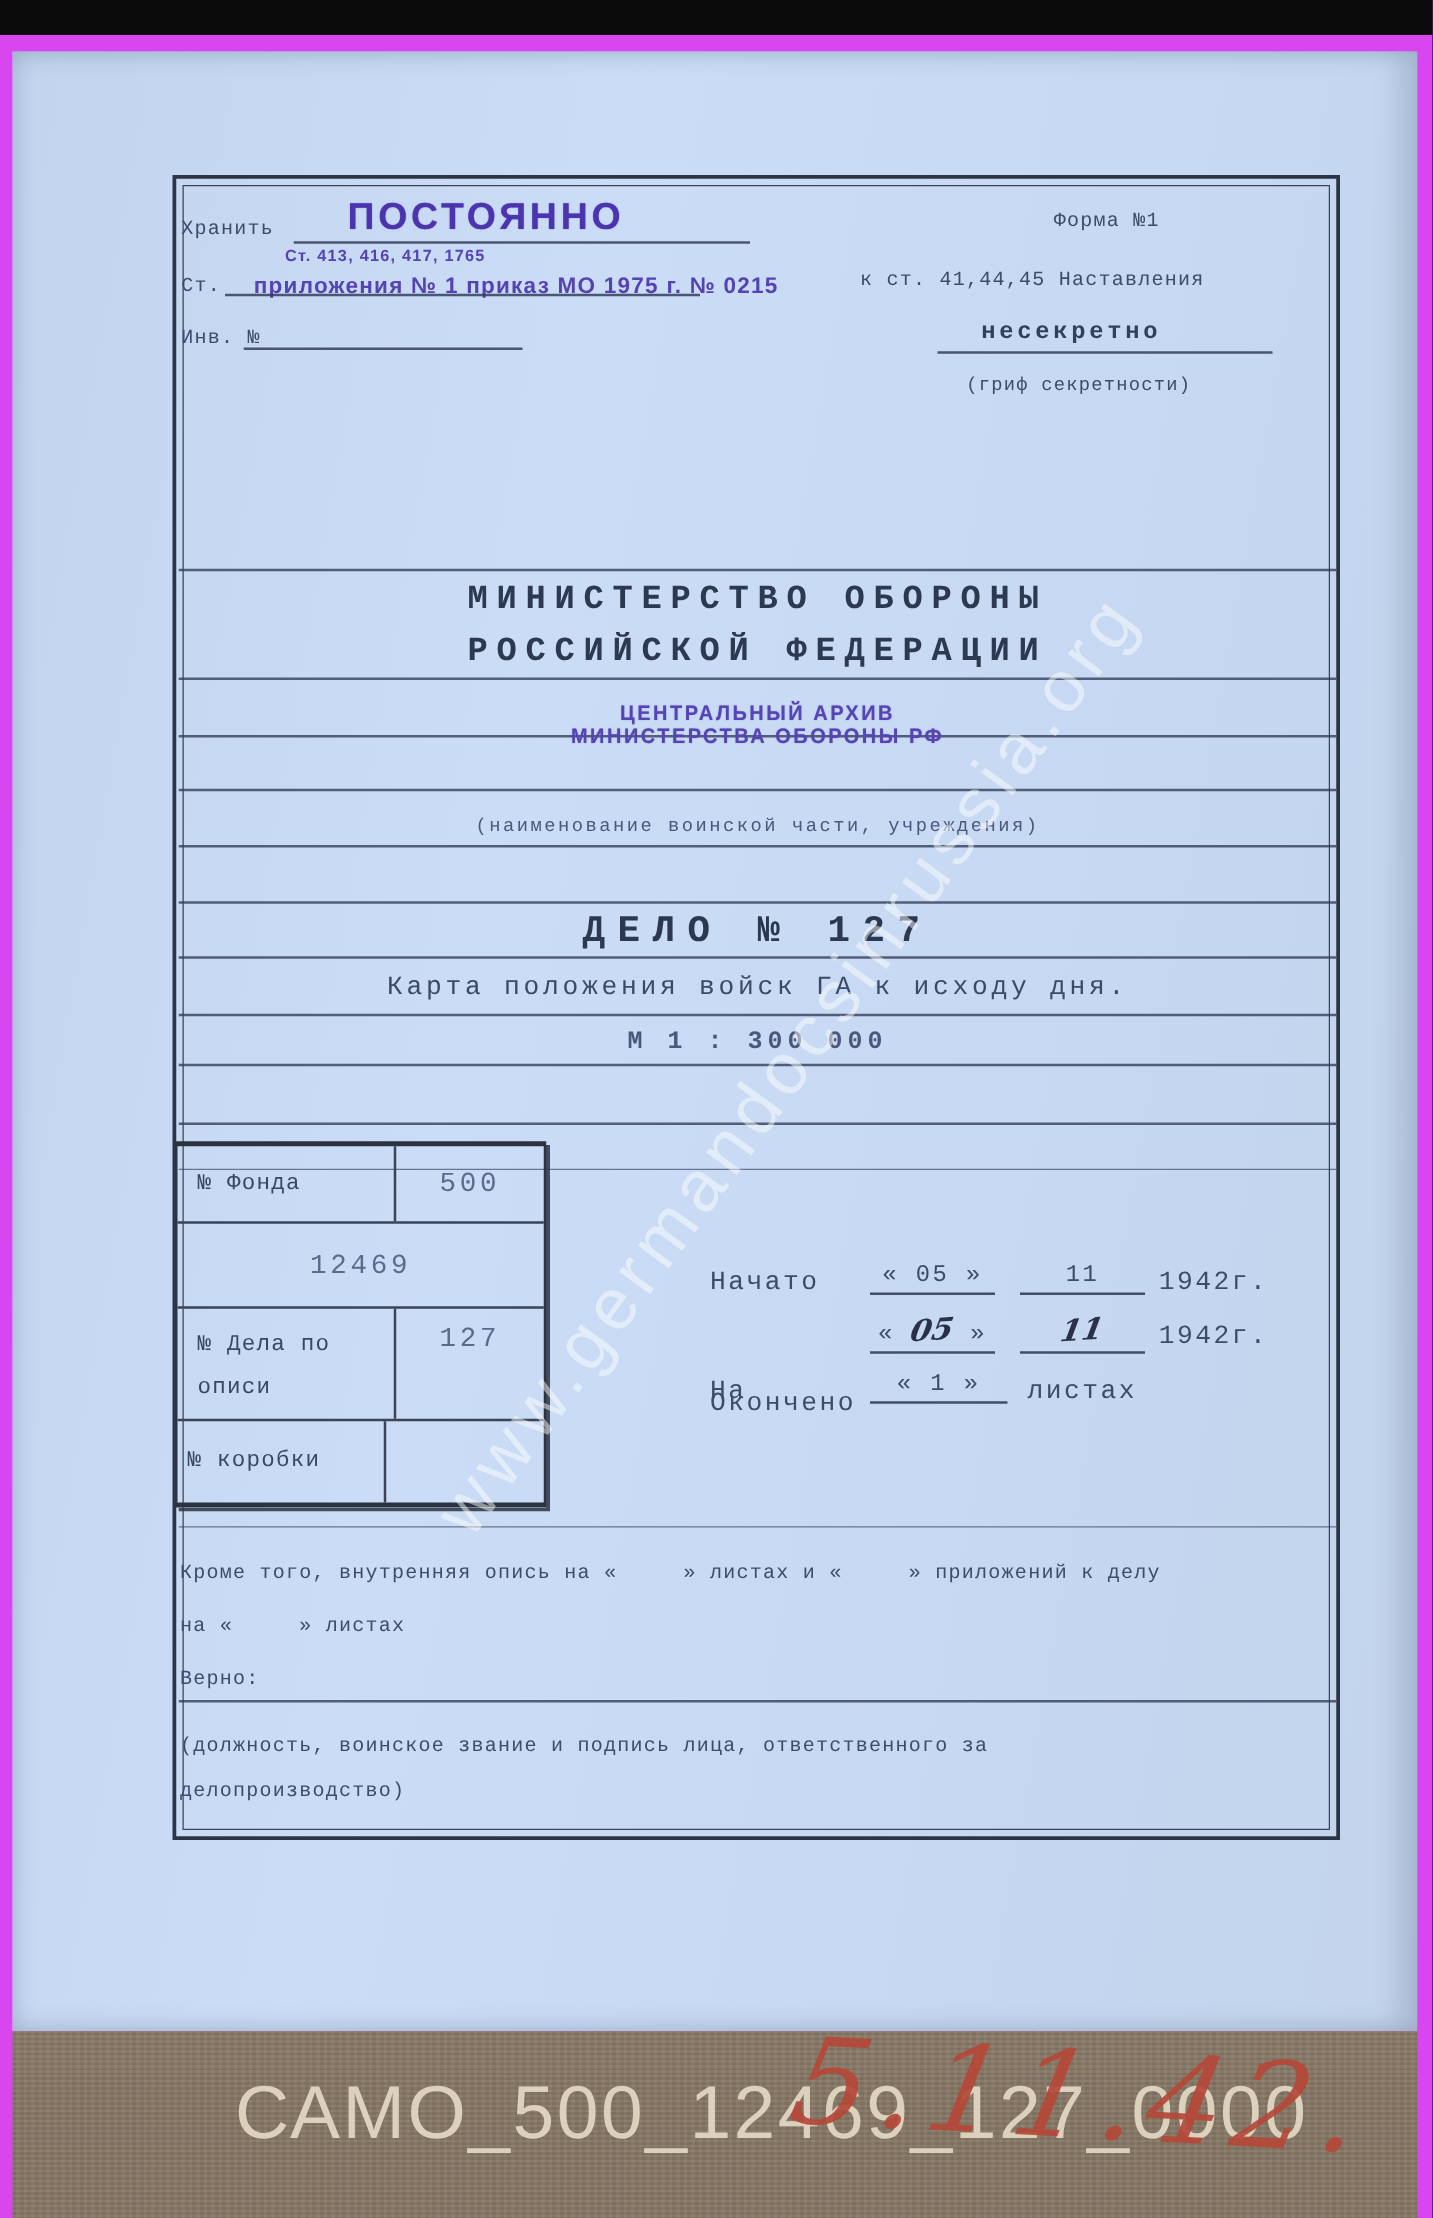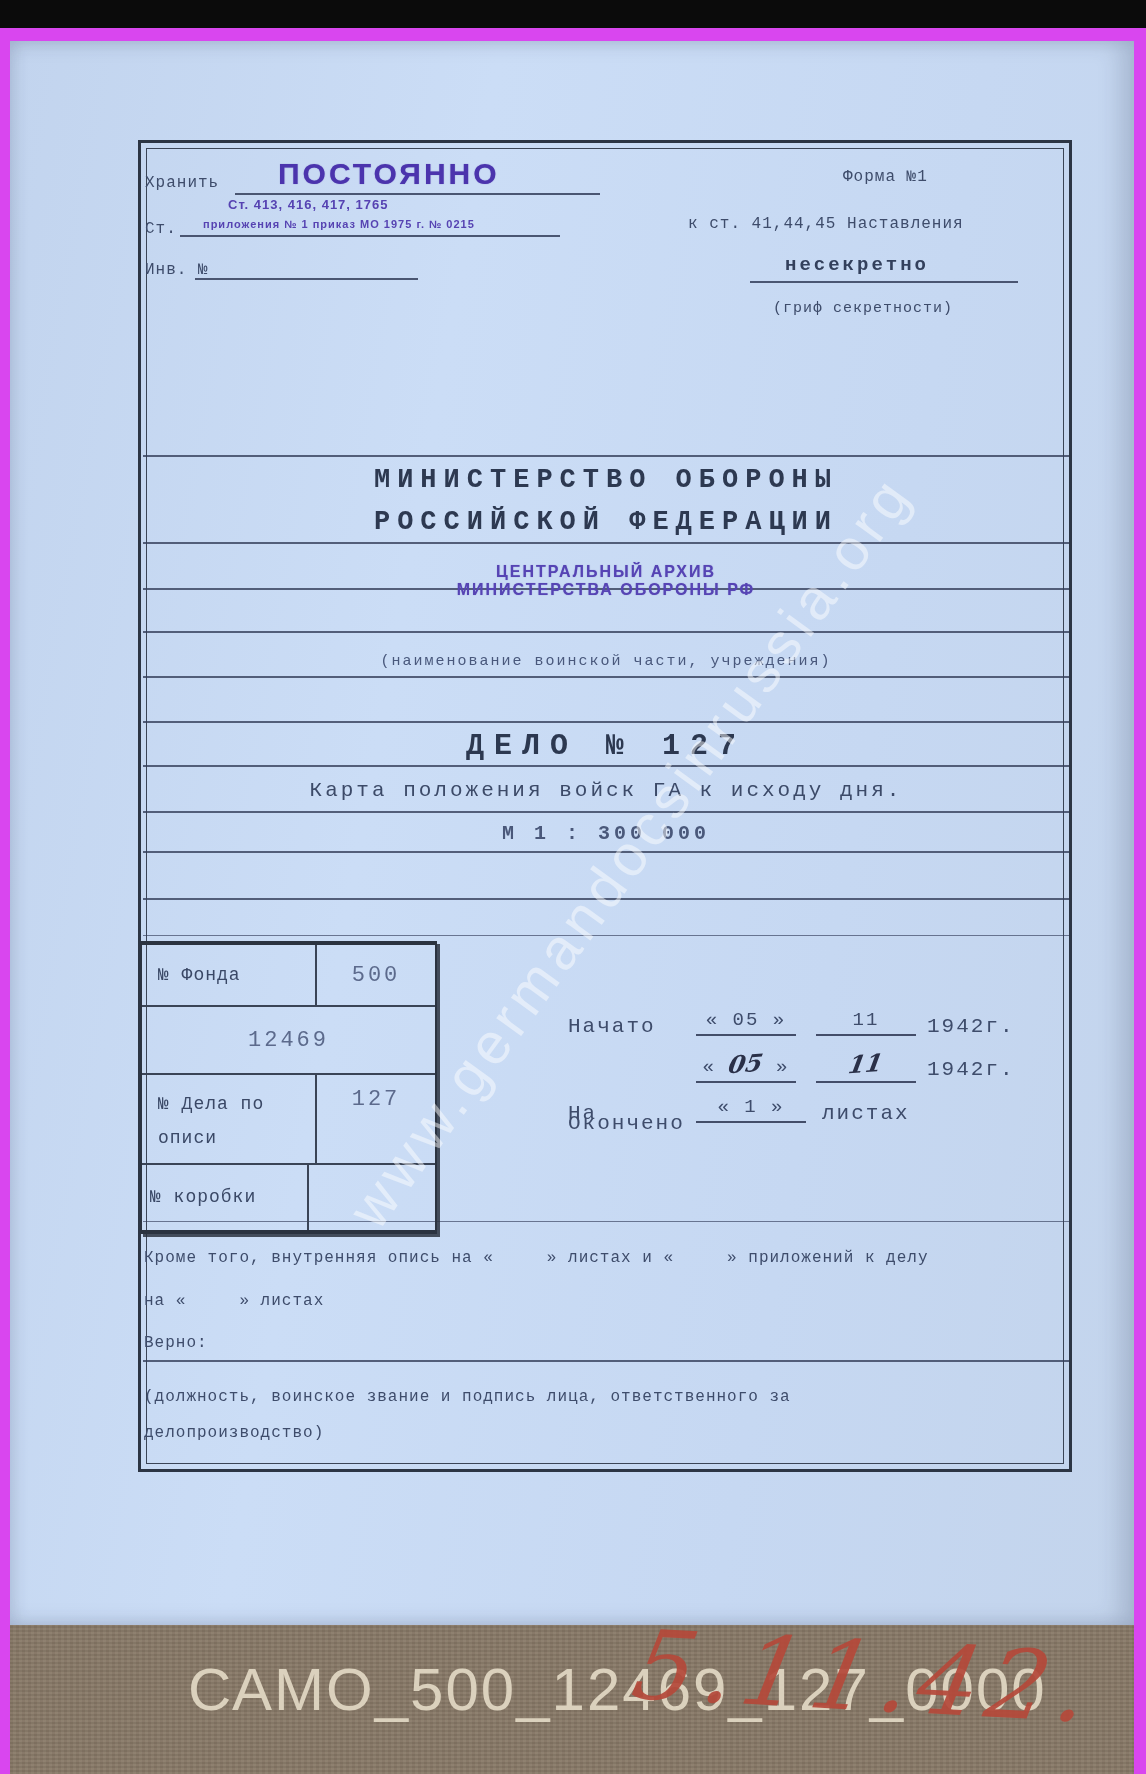--- a/index.html
+++ b/index.html
@@ -20,21 +20,21 @@
   .stamp-keep{position:absolute;color:#4b34ad;font-size:30px;font-weight:bold;letter-spacing:3px;
          font-family:"Liberation Sans",sans-serif;text-shadow:0 0 1px rgba(75,52,173,.6);}
   .center-line{position:absolute;left:133px;width:926px;text-align:center;}
   .ministry{font-size:27px;font-weight:bold;letter-spacing:7px;color:#2d3951;}
   .arch-stamp{font-size:16px;letter-spacing:2px;color:#5644b4;transform:scaleY(1.05);
          font-family:"Liberation Sans",sans-serif;font-weight:bold;text-shadow:0 0 1px rgba(86,68,180,.5);}
   .unit-cap{font-size:15px;letter-spacing:2px;color:#49587c;}
   .delo{font-size:30px;font-weight:bold;letter-spacing:10px;color:#2c3850;}
   .subject{font-size:21px;letter-spacing:3px;color:#3c4a68;}
   .scale{font-size:20px;letter-spacing:4px;color:#4a587a;font-weight:bold;}
-  .arch-table{position:absolute;left:130px;top:900px;width:293px;height:285px;
+  .arch-table{position:absolute;left:130px;top:872px;width:293px;height:285px;
          border:2px solid #2b3340;border-top-width:4px;border-bottom-width:4px;
          box-shadow:3px 3px 0 rgba(43,51,64,.85);display:flex;flex-direction:column;justify-content:space-between;}
   .arch-row{display:flex;border-bottom:2px solid #3a4456;}
   .arch-row:last-child{border-bottom:none;}
   .arch-label{width:153px;border-right:2px solid #3a4456;padding:0 4px 0 16px;
          display:flex;align-items:center;font-size:18px;letter-spacing:1px;color:#3a4866;line-height:1.9;}
   .arch-value{flex:1;display:flex;align-items:center;justify-content:center;
          font-size:22px;letter-spacing:3px;color:#5c6a8c;}
   .date-label{font-size:21px;letter-spacing:2px;color:#3e4c6b;}
   .seg{position:absolute;border-bottom:2px solid rgba(52,62,90,.9);text-align:center;
@@ -65,21 +65,21 @@
 
     <div class="frame-outer">
       <div class="frame-inner"></div>
     </div>
 
     <span class="t" style="left:135px;top:133px;">Хранить</span>
     <span class="stamp-keep" style="left:268px;top:116px;">ПОСТОЯННО</span>
     <div class="uline" style="left:225px;top:152px;width:365px;"></div>
     <span class="t purple" style="left:218px;top:156px;font-size:13px;letter-spacing:1px;">Ст. 413, 416, 417, 1765</span>
     <span class="t" style="left:135px;top:179px;">Ст.</span>
-    <span class="t purple" style="left:193px;top:177px;font-size:11px;letter-spacing:1px;">приложения № 1 приказ МО 1975 г. № 0215</span>
+    <span class="t purple" style="left:193px;top:177px;font-size:18px;letter-spacing:1px;">приложения № 1 приказ МО 1975 г. № 0215</span>
     <div class="uline" style="left:170px;top:194px;width:380px;"></div>
     <span class="t" style="left:135px;top:220px;">Инв. №</span>
     <div class="uline" style="left:185px;top:237px;width:223px;"></div>
 
     <span class="t" style="left:833px;top:127px;">Форма №1</span>
     <span class="t" style="left:678px;top:174px;">к ст. 41,44,45 Наставления</span>
     <span class="t dark" style="left:775px;top:213px;font-size:19px;font-weight:bold;letter-spacing:3px;">несекретно</span>
     <div class="uline" style="left:740px;top:240px;width:268px;"></div>
     <span class="t" style="left:763px;top:259px;font-size:15px;">(гриф секретности)</span>
 

